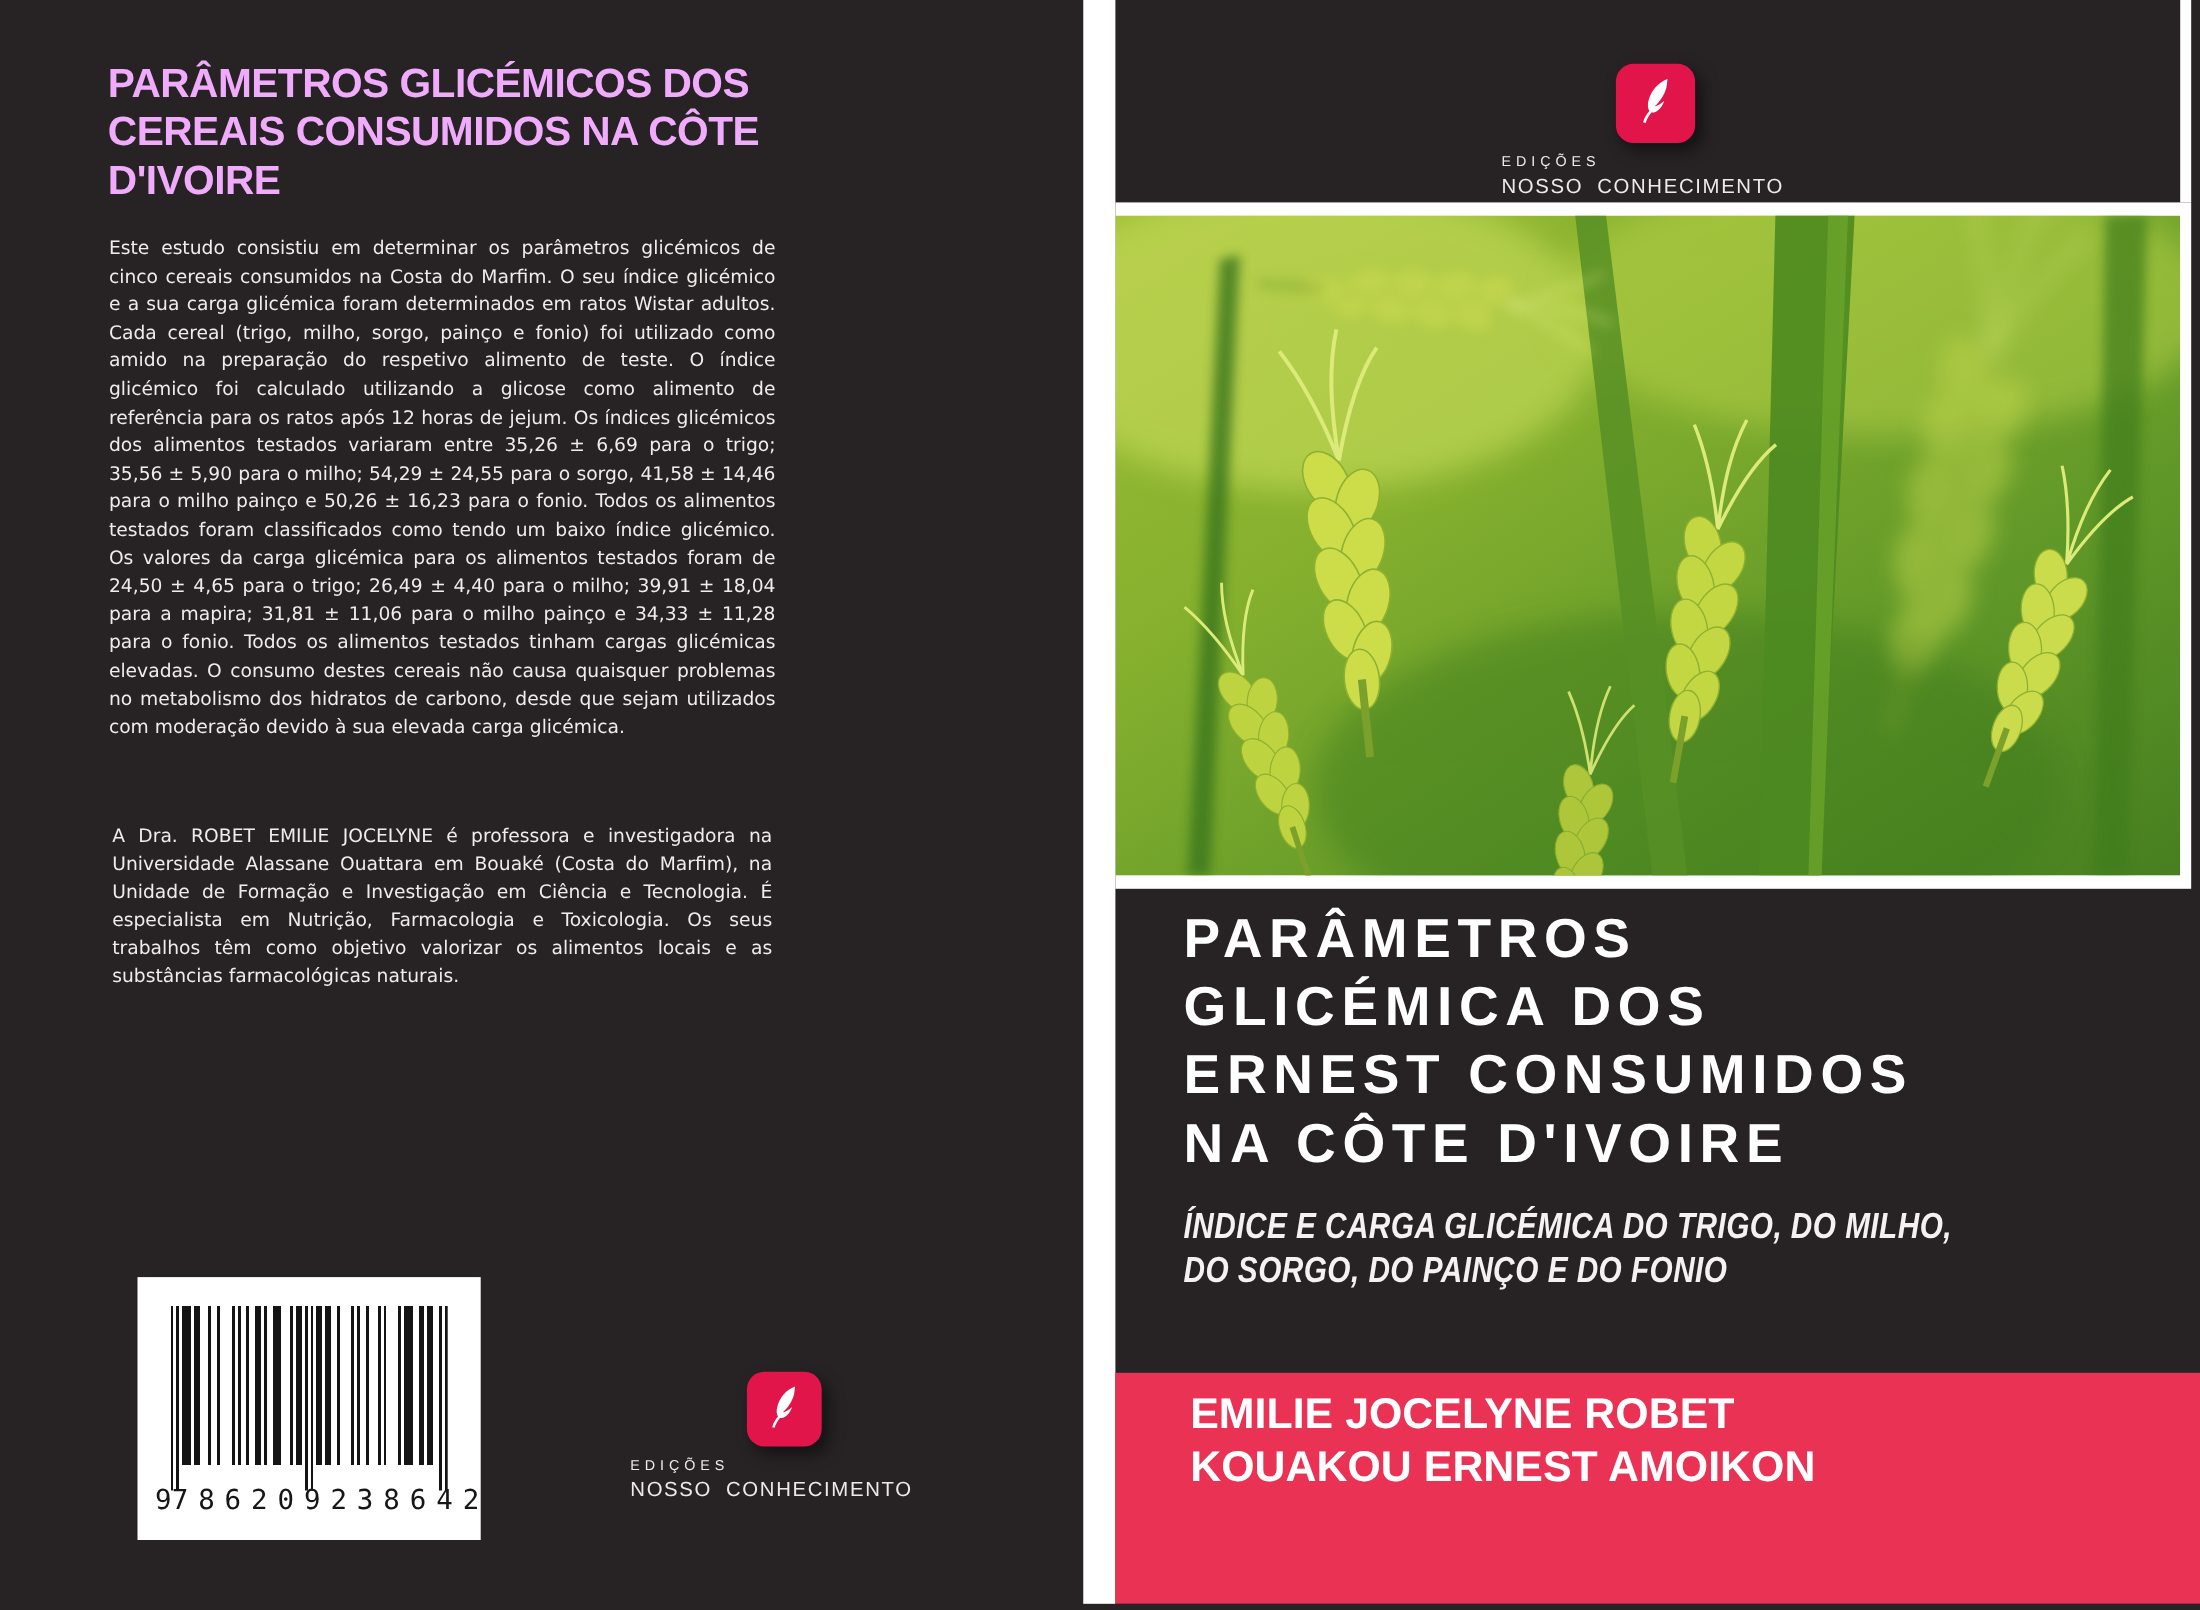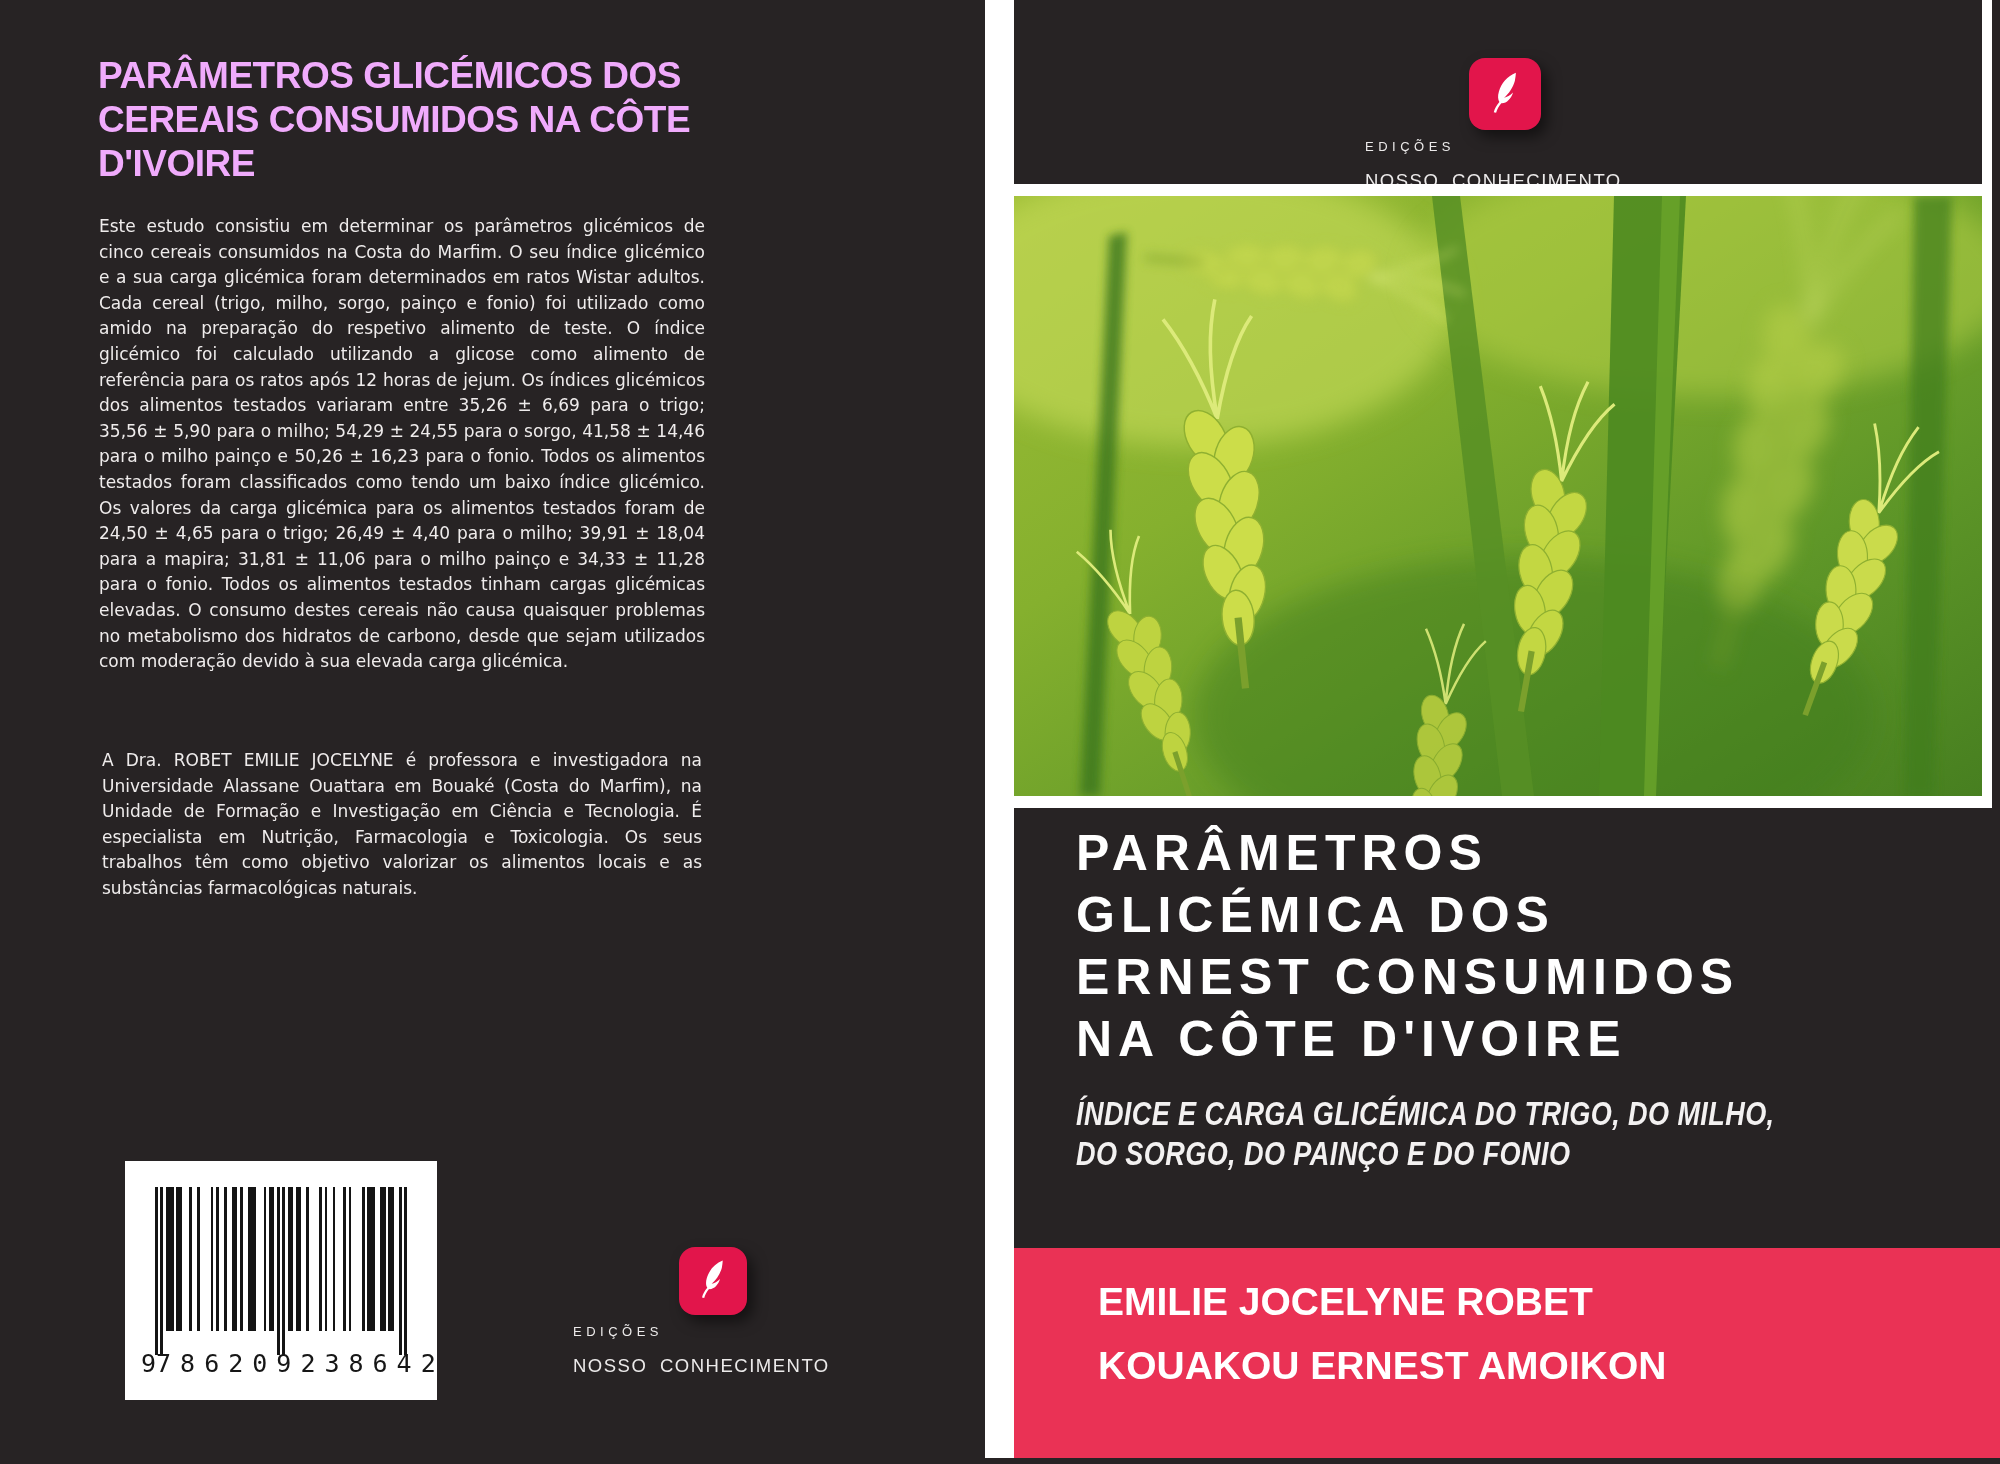--- a/index.html
+++ b/index.html
@@ -22,21 +22,21 @@
   .barcode-bars{position:absolute;left:30px;top:26px;width:252px;height:168px;}
   .barcode-digits{position:absolute;left:16px;right:16px;top:188px;display:flex;
                   justify-content:space-between;color:#161616;
                   font-family:"DejaVu Sans Mono",monospace;font-size:25px;}
   .barcode-digits .grp{letter-spacing:9px;}
   
   .logo{position:absolute;width:280px;text-align:left;color:#eceaea;}
   .logo-square{width:68px;height:68px;margin:0 auto;border-radius:16px;background:#e2154b;
                box-shadow:6px 7px 14px rgba(0,0,0,0.5);display:flex;align-items:center;justify-content:center;}
   .logo-line1{margin-top:9px;font-size:13px;letter-spacing:4.5px;font-family:"Liberation Sans",sans-serif;}
-  .logo-line2{margin-top:16px;font-size:18.5px;letter-spacing:1.5px;word-spacing:6px;font-family:"Liberation Sans",sans-serif;}
+  .logo-line2{margin-top:4px;font-size:18.5px;letter-spacing:1.5px;word-spacing:6px;font-family:"Liberation Sans",sans-serif;}
   .back-logo{left:573px;top:1247px;}
   
   .gutter{position:absolute;left:985px;top:0;width:29px;height:1464px;background:#ffffff;}
   
   .front{position:absolute;left:1014px;top:0;width:986px;height:1464px;background:#272324;}
   .front-logo{left:351px;top:58px;}
   .front-logo .logo-square{width:72px;height:72px;}
   .right-trim{position:absolute;left:968px;top:0;width:10px;height:184px;background:#ffffff;}
   .photo-frame{position:absolute;left:0;top:184px;width:978px;height:624px;background:#ffffff;
                padding:0;box-sizing:border-box;}
@@ -44,21 +44,21 @@
   .front-title{position:absolute;left:62px;top:822px;margin:0;color:#ffffff;
                font-family:"Liberation Sans",sans-serif;font-weight:bold;
                font-size:50px;line-height:62px;letter-spacing:6px;}
   .front-title span{display:block;}
   .front-subtitle{position:absolute;left:62px;top:1094px;margin:0;color:#f3f1f1;
                   font-family:"Liberation Sans",sans-serif;font-style:italic;font-weight:bold;
                   font-size:33px;line-height:40px;letter-spacing:0.5px;
                   transform:scaleX(0.82);transform-origin:left top;white-space:nowrap;}
   .front-subtitle span{display:block;}
   .author-band{position:absolute;left:0;top:1248px;width:986px;height:210px;background:#ea3255;}
-  .author-band .author{position:relative;margin:16px;color:#ffffff;font-family:"Liberation Sans",sans-serif;
+  .author-band .author{position:relative;margin:0;color:#ffffff;font-family:"Liberation Sans",sans-serif;
                        font-weight:bold;font-size:39px;line-height:48px;letter-spacing:0;}
   .authors-wrap{padding:14px 0 0 68px;}
   .bottom-strip{position:absolute;left:0;top:1458px;width:2000px;height:6px;background:#272324;}
 </style>
 </head>
 <body>
 
 <div class="canvas">
 
   <section class="back">

